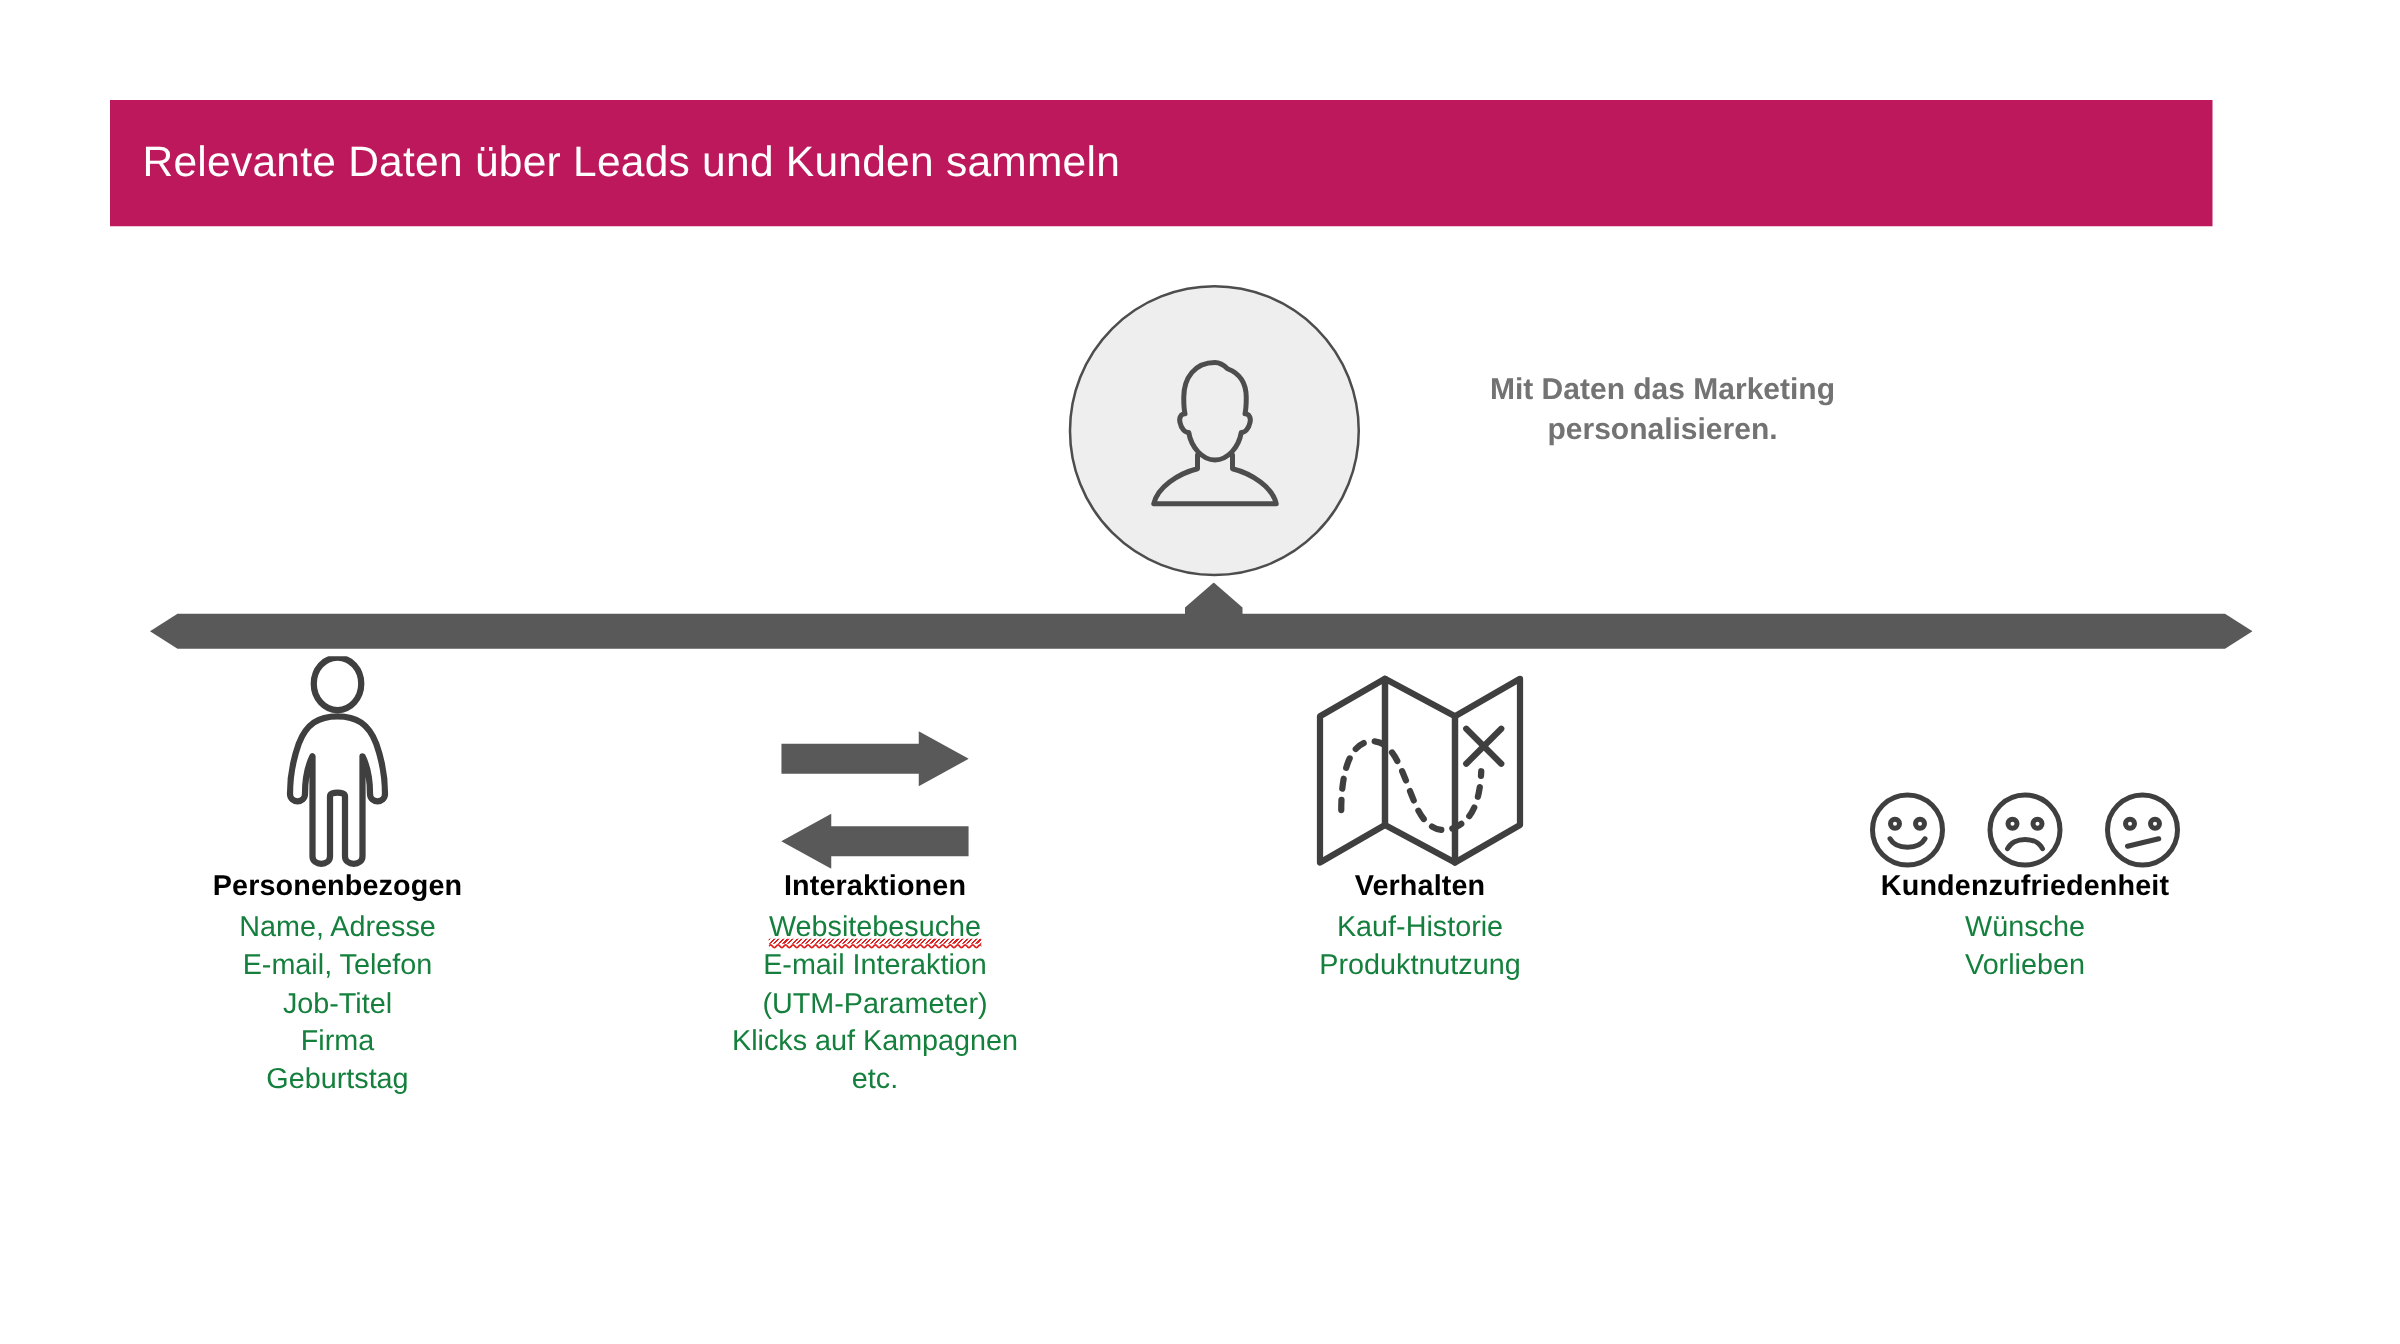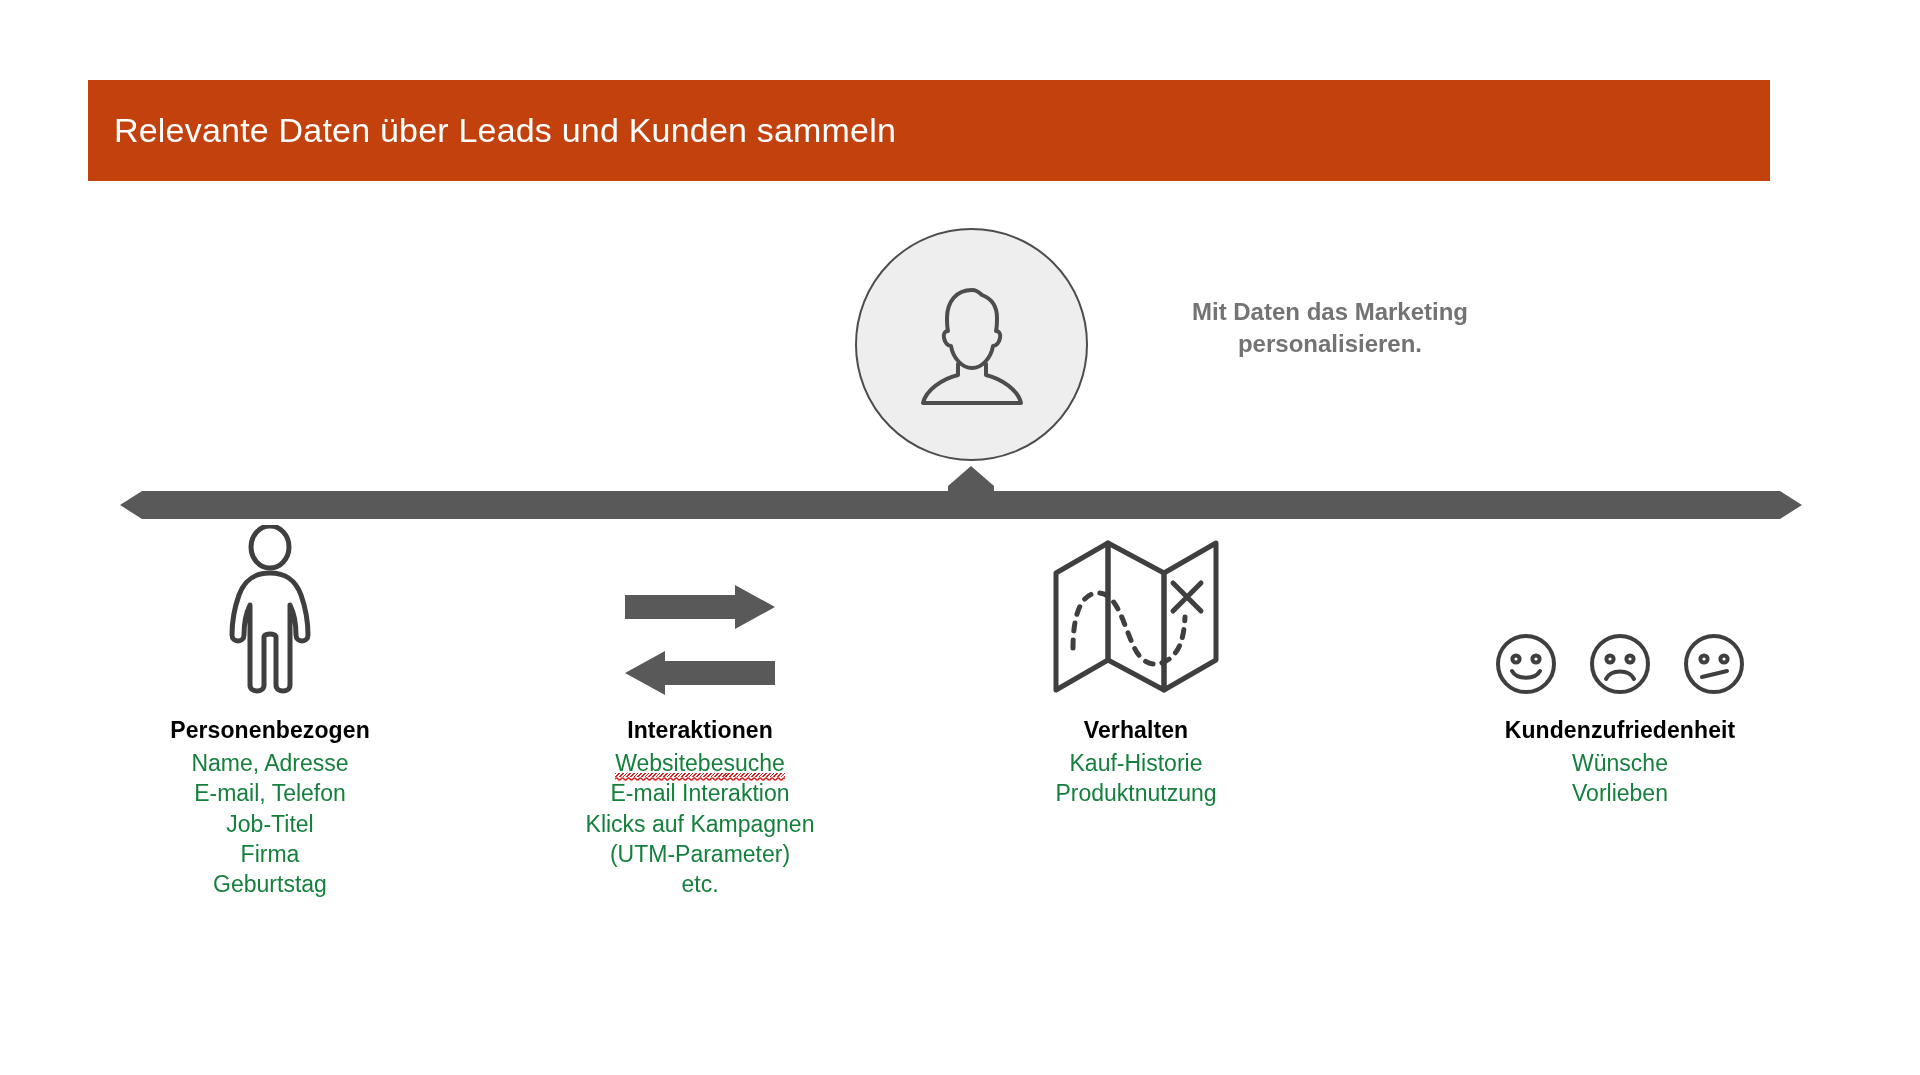--- a/index.html
+++ b/index.html
@@ -18,21 +18,21 @@
     -webkit-font-smoothing: antialiased;
   }
 
   
   .title-bar {
     position: absolute;
     left: 88px;
     top: 80px;
     width: 1682px;
     height: 101px;
-    background: #c2410c;
+    background: #be185d;
     display: flex;
     align-items: center;
   }
   .title-text {
     color: #ffffff;
     font-size: 34px;
     font-weight: 300;
     letter-spacing: 0.2px;
     padding-left: 26px;
     white-space: nowrap;
@@ -98,21 +98,20 @@
     height: 170px;
     display: flex;
     align-items: flex-end;
     justify-content: center;
   }
   .col-icon svg { display: block; }
 
   .col-title {
     font-size: 23px;
     font-weight: bold;
-    margin-top: 22px;
     color: #000000;
     letter-spacing: 0.1px;
   }
   .col-lines {
     margin-top: 4px;
   }
   .col-line {
     font-size: 23px;
     font-weight: 400;
     line-height: 1.32;
@@ -223,22 +222,22 @@
     </svg>
   </div>
   <div class="col-title">Interaktionen</div>
   <div class="col-lines">
     <div class="col-line">
       <span class="spellcheck">Websitebesuche<svg class="spell-wave" width="170" height="6" viewBox="0 0 170 6">
             <path d="M0 3 Q 1.5 0.8999999999999999 3 3 Q 4.5 5.1 6 3 Q 7.5 0.8999999999999999 9 3 Q 10.5 5.1 12 3 Q 13.5 0.8999999999999999 15 3 Q 16.5 5.1 18 3 Q 19.5 0.8999999999999999 21 3 Q 22.5 5.1 24 3 Q 25.5 0.8999999999999999 27 3 Q 28.5 5.1 30 3 Q 31.5 0.8999999999999999 33 3 Q 34.5 5.1 36 3 Q 37.5 0.8999999999999999 39 3 Q 40.5 5.1 42 3 Q 43.5 0.8999999999999999 45 3 Q 46.5 5.1 48 3 Q 49.5 0.8999999999999999 51 3 Q 52.5 5.1 54 3 Q 55.5 0.8999999999999999 57 3 Q 58.5 5.1 60 3 Q 61.5 0.8999999999999999 63 3 Q 64.5 5.1 66 3 Q 67.5 0.8999999999999999 69 3 Q 70.5 5.1 72 3 Q 73.5 0.8999999999999999 75 3 Q 76.5 5.1 78 3 Q 79.5 0.8999999999999999 81 3 Q 82.5 5.1 84 3 Q 85.5 0.8999999999999999 87 3 Q 88.5 5.1 90 3 Q 91.5 0.8999999999999999 93 3 Q 94.5 5.1 96 3 Q 97.5 0.8999999999999999 99 3 Q 100.5 5.1 102 3 Q 103.5 0.8999999999999999 105 3 Q 106.5 5.1 108 3 Q 109.5 0.8999999999999999 111 3 Q 112.5 5.1 114 3 Q 115.5 0.8999999999999999 117 3 Q 118.5 5.1 120 3 Q 121.5 0.8999999999999999 123 3 Q 124.5 5.1 126 3 Q 127.5 0.8999999999999999 129 3 Q 130.5 5.1 132 3 Q 133.5 0.8999999999999999 135 3 Q 136.5 5.1 138 3 Q 139.5 0.8999999999999999 141 3 Q 142.5 5.1 144 3 Q 145.5 0.8999999999999999 147 3 Q 148.5 5.1 150 3 Q 151.5 0.8999999999999999 153 3 Q 154.5 5.1 156 3 Q 157.5 0.8999999999999999 159 3 Q 160.5 5.1 162 3 Q 163.5 0.8999999999999999 165 3 Q 166.5 5.1 168 3 Q 169.5 0.8999999999999999 171 3 Q 172.5 5.1 174 3" fill="none" stroke="#e02020" stroke-width="1.4"></path>
           </svg></span>
     </div>
     <div class="col-line">E-mail Interaktion</div>
+    <div class="col-line">(UTM-Parameter)</div>
     <div class="col-line">Klicks auf Kampagnen</div>
-    <div class="col-line">(UTM-Parameter)</div>
     <div class="col-line">etc.</div>
   </div>
 </div>
 
 <div class="col col-3">
   <div class="col-icon">
     <svg width="170" height="160" viewBox="0 0 170 160" fill="none" stroke="#3f3f3f" stroke-width="5" stroke-linejoin="round" stroke-linecap="round">
       <path d="M5 38 L5 155 L57 125 L57 8 Z"></path>
       <path d="M57 8 L57 125 L113 155 L113 38 Z"></path>
       <path d="M113 38 L113 155 L165 125 L165 8 Z"></path>

